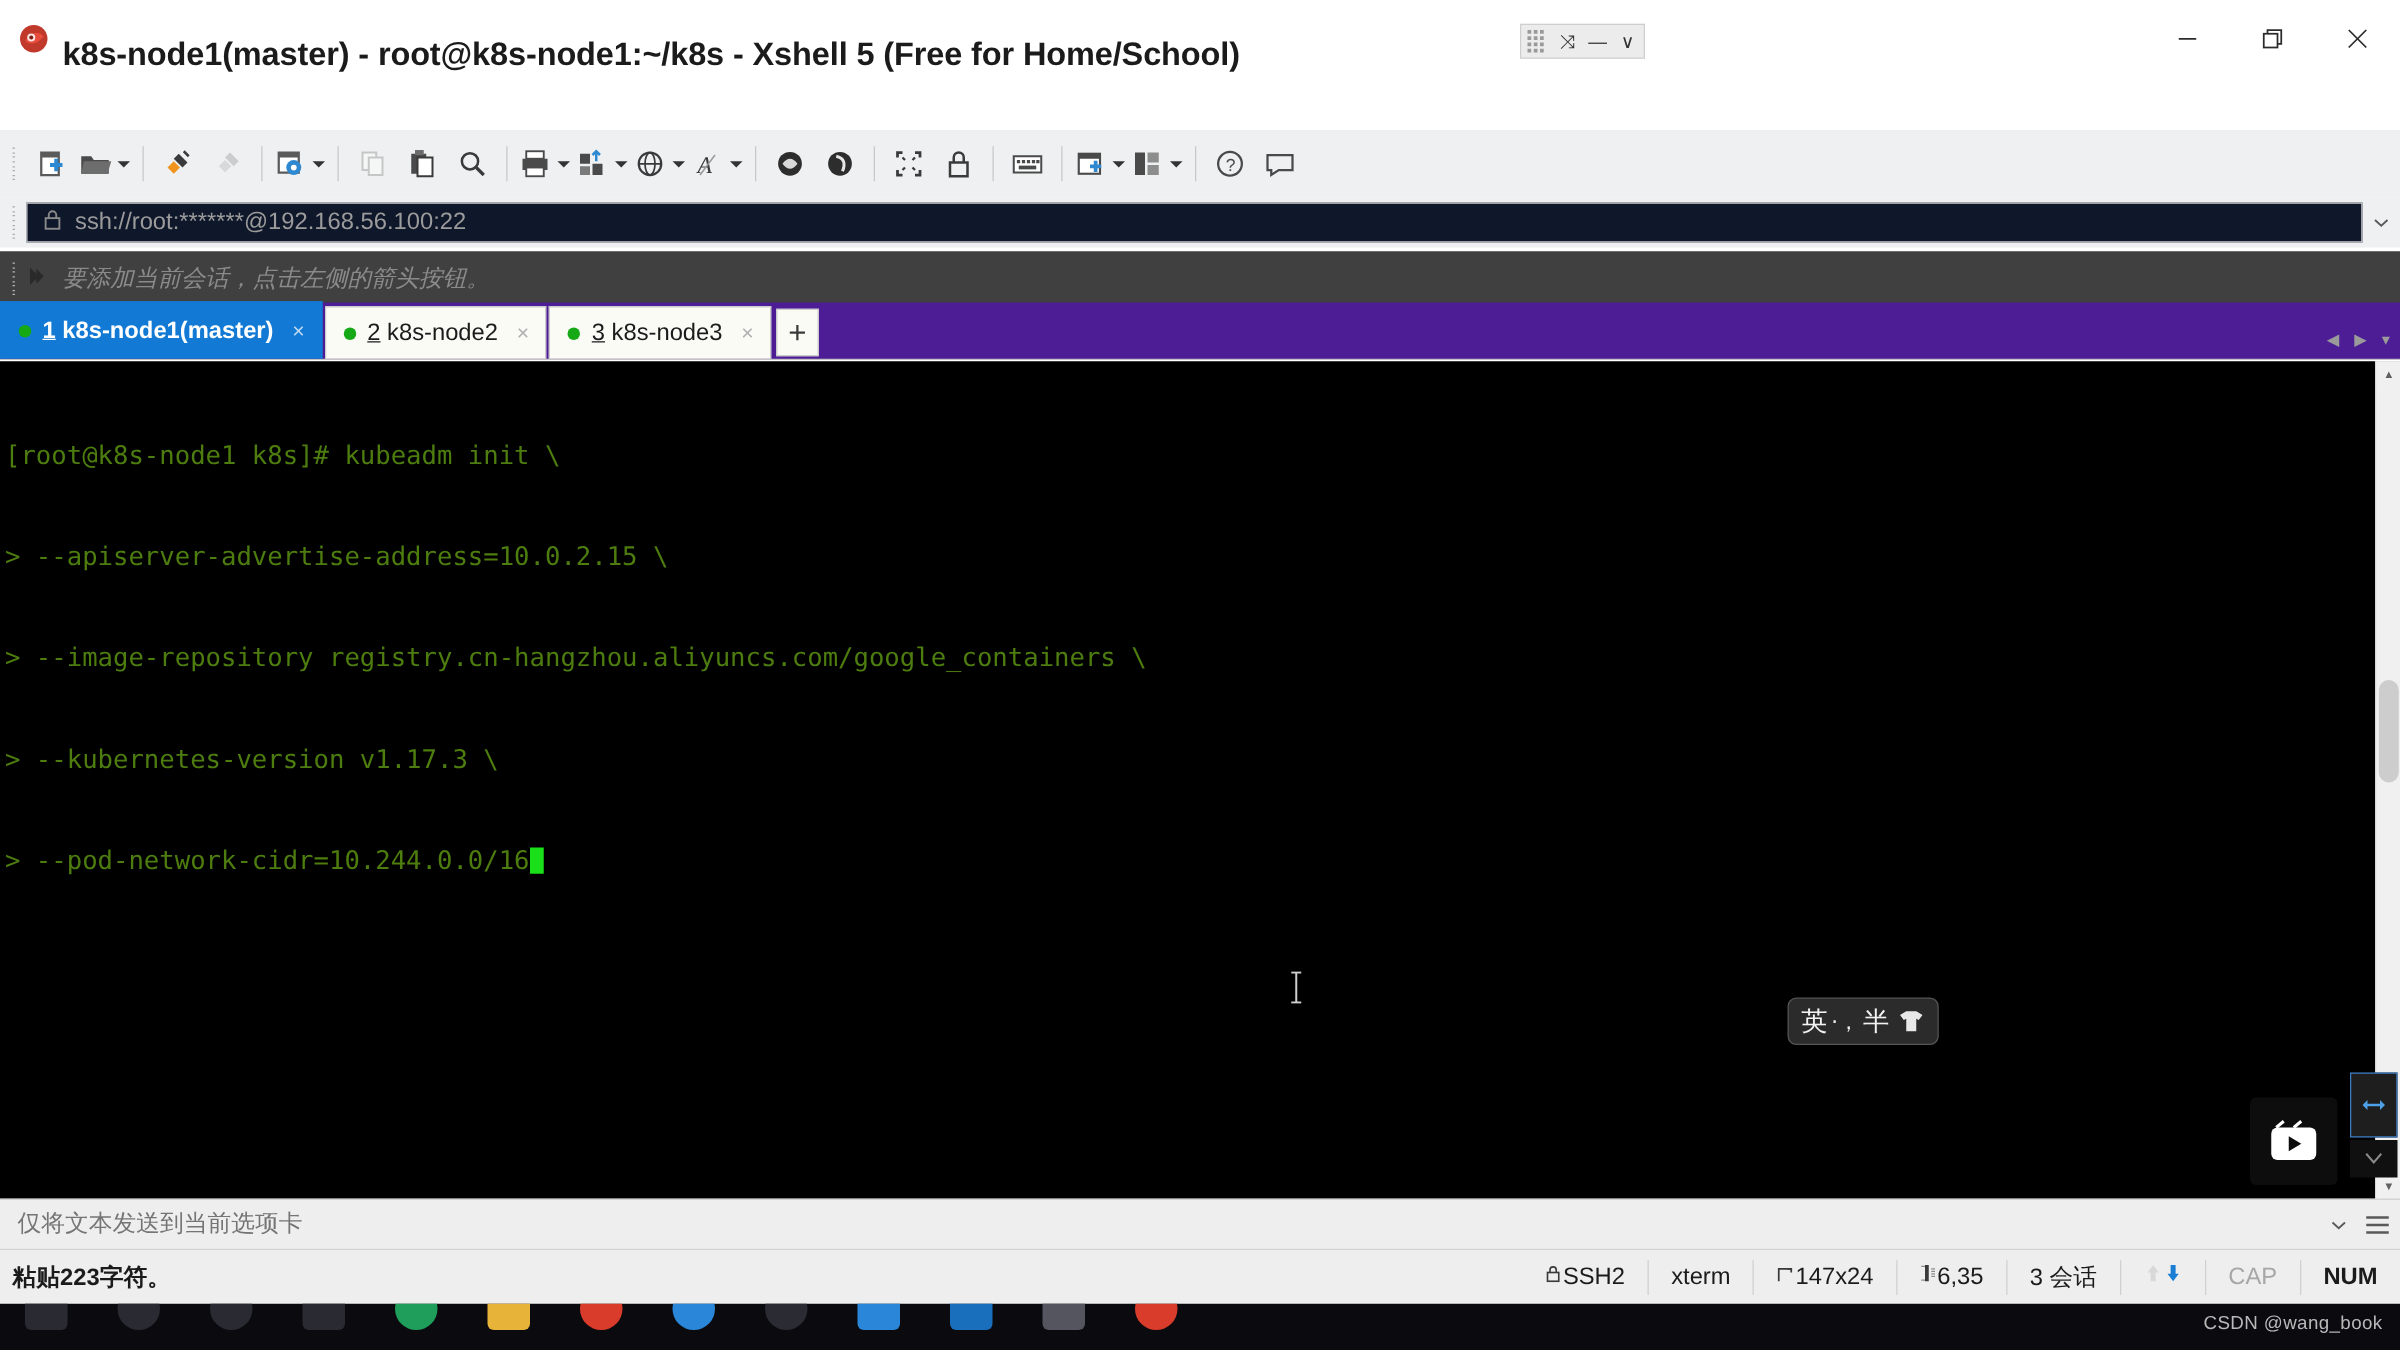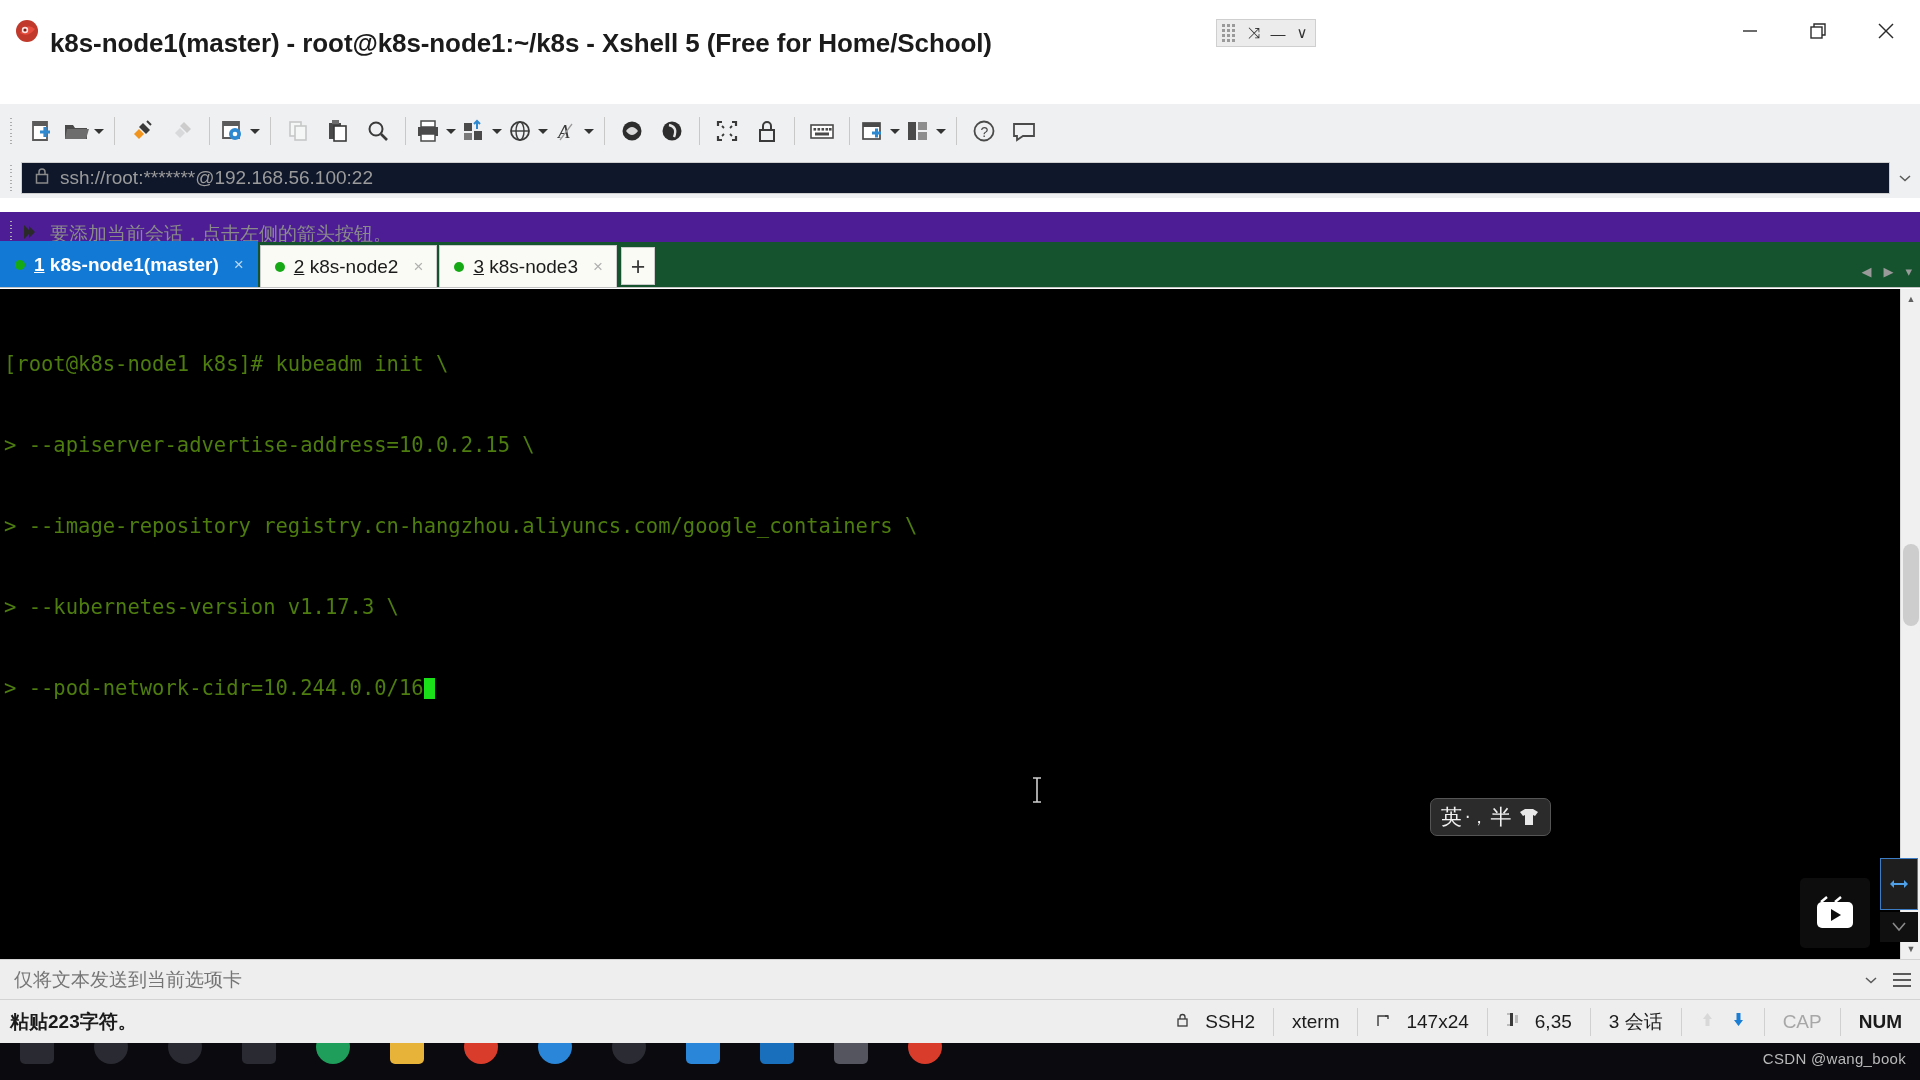--- a/index.html
+++ b/index.html
@@ -104,31 +104,31 @@
   .addr-text {
     font-size: 19px; color: #9b9b9b; white-space: nowrap;
   }
   .addr-drop {
     width: 30px; height: 38px; display: flex; align-items: center; justify-content: center;
     flex: 0 0 auto;
   }
 
   
   .hintbar {
-    position: absolute; left: 0; top: 212px; width: 1920px; height: 44px;
-    background: #4c1d95; display: flex; align-items: center;
+    position: absolute; left: 0; top: 201px; width: 1920px; height: 44px;
+    background: #404040; display: flex; align-items: center; font-style: italic;
   }
   .hint-text {
     font-size: 19px; color: #8a8a8a; white-space: nowrap;
   }
 
   
   .tabbar {
     position: absolute; left: 0; top: 242px; width: 1920px; height: 46px;
-    background: #14532d;
+    background: #4c1d95;
     display: flex; align-items: flex-end;
     border-bottom: 1px solid #c3c3c3;
   }
   .tab {
     height: 42px; display: flex; align-items: center;
     padding: 0 10px 0 14px; margin-right: 2px;
     background: #fbfbf6; border: 1px solid #cccccc; border-bottom: none;
     position: relative; white-space: nowrap;
   }
   .tab.active {
@@ -243,21 +243,21 @@
 
   
   .statusbar {
     position: absolute; left: 0; top: 999px; width: 1920px; height: 44px;
     background: #eeeeee; border-top: 1px solid #d3d3d3;
     display: flex; align-items: center;
   }
   .sb-left { font-size: 19px; color: #1b1b1b; padding-left: 10px; font-weight: bold; }
   .sb-right { margin-left: auto; display: flex; align-items: center; height: 44px; }
   .sb-cell {
-    display: flex; align-items: center; gap: 16px;
+    display: flex; align-items: center; gap: 1px;
     font-size: 19px; color: #1b1b1b; padding: 0 18px; height: 28px;
     border-left: 1px solid #d0d0d0; white-space: nowrap;
   }
   .sb-cell.first { border-left: none; }
   .sb-dim { color: #a7a7a7; }
 
   
   .taskbar {
     position: absolute; left: 0; top: 1043px; width: 1920px; height: 37px;
     background: #0a0a0f; overflow: hidden;

